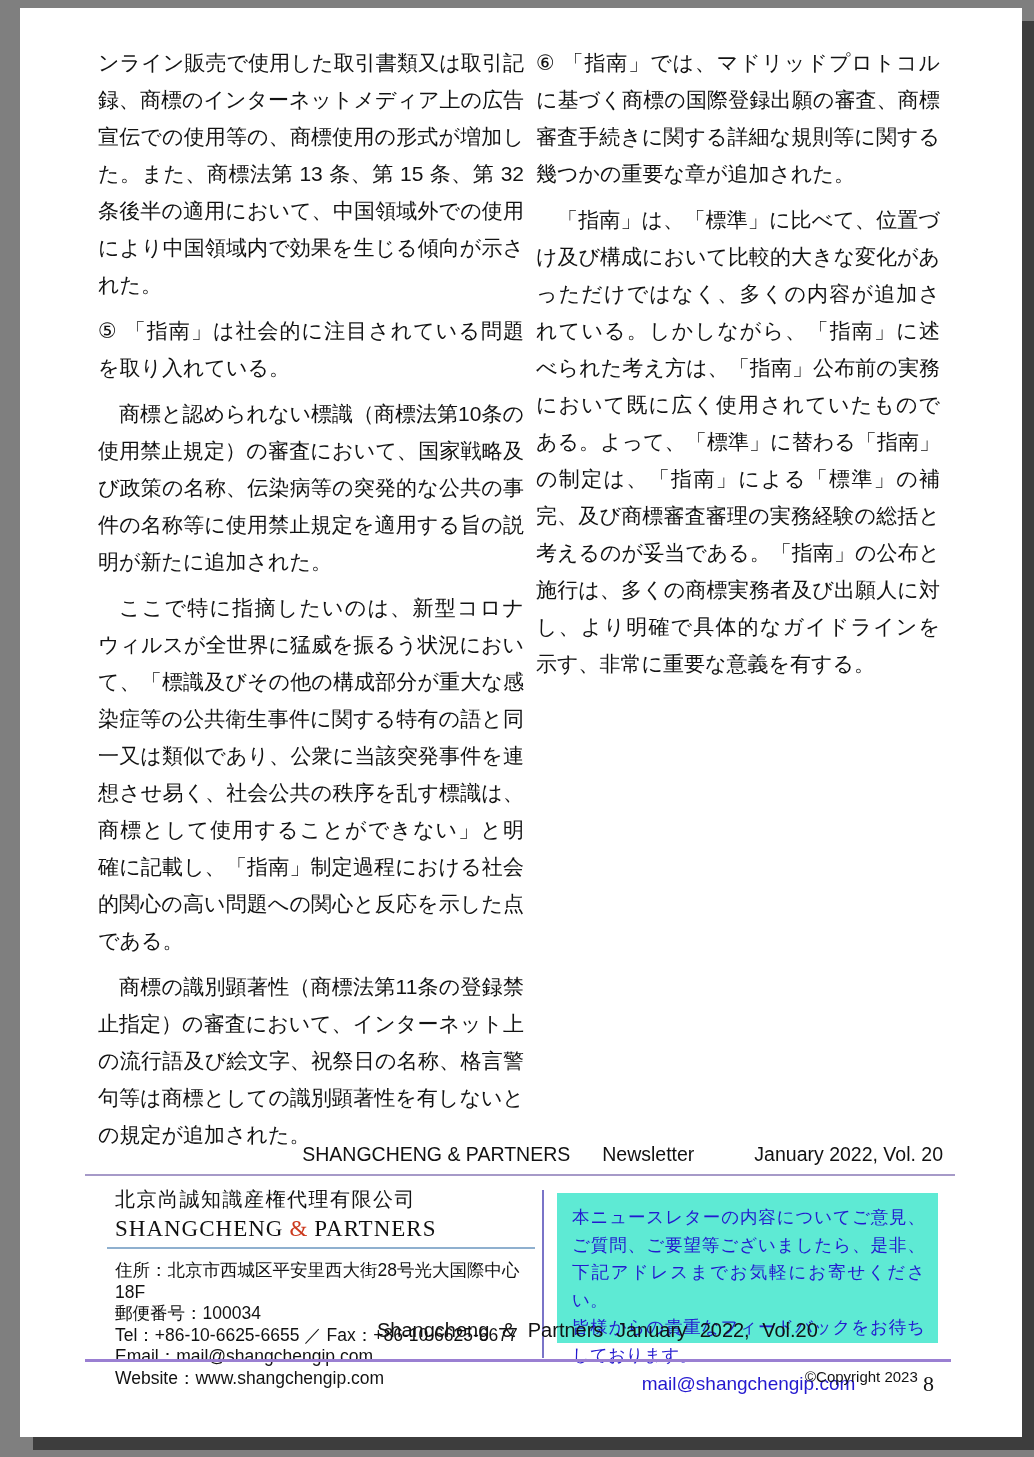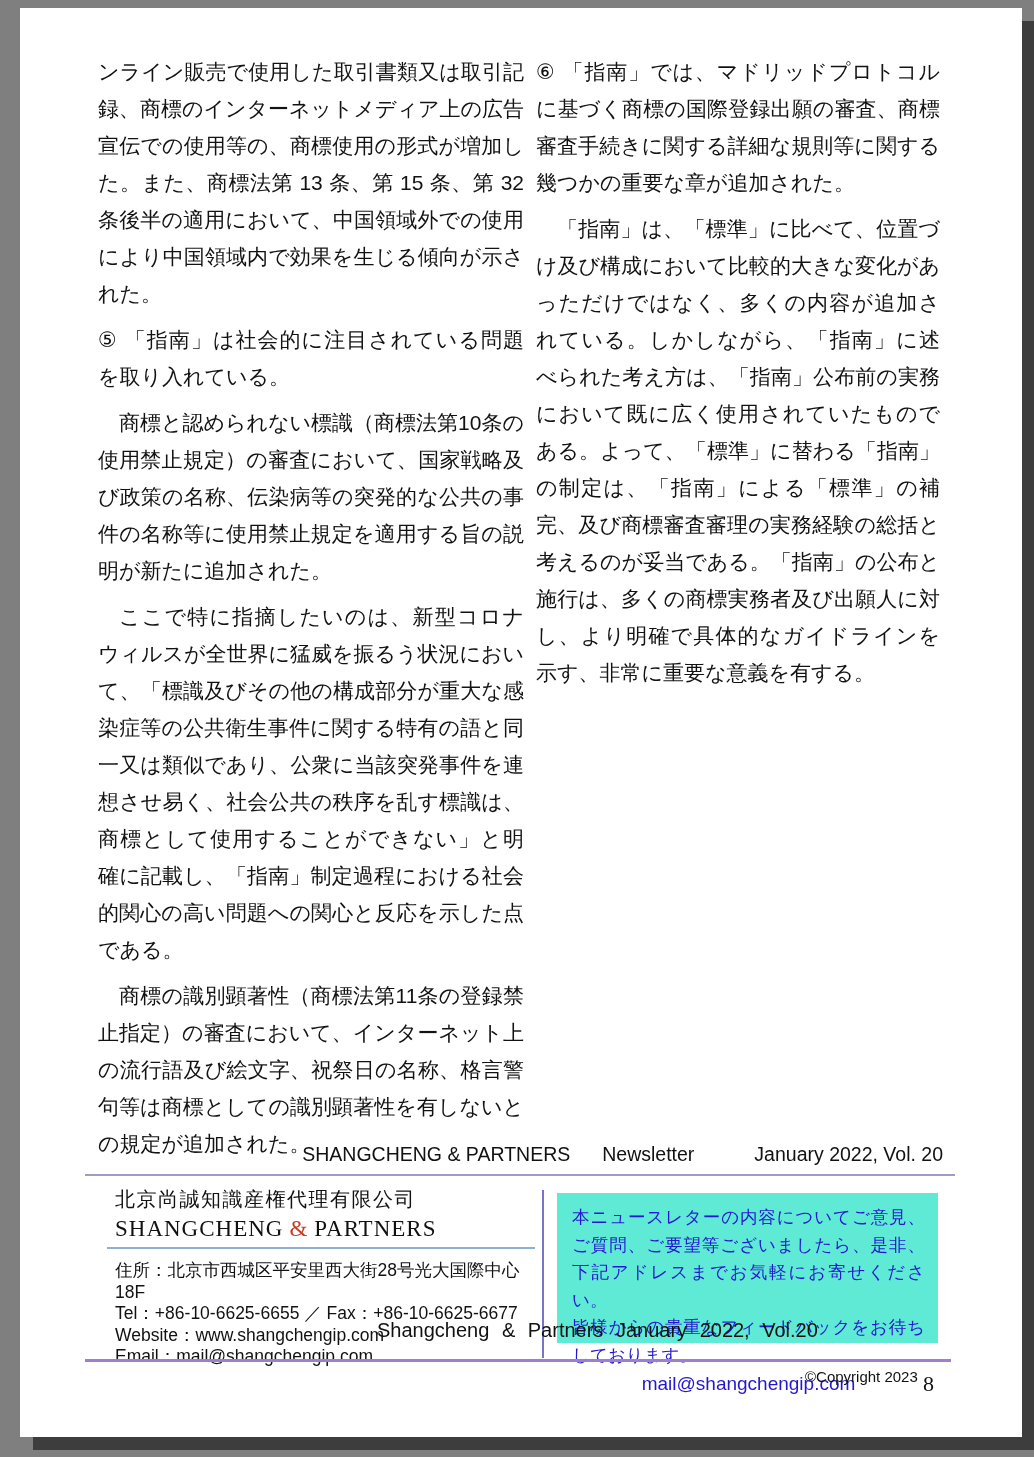--- a/index.html
+++ b/index.html
@@ -11,21 +11,21 @@
     overflow:hidden;
   }
   .page {
     position:absolute; left:20px; top:8px;
     width:1002px; height:1429px;
     background:#ffffff;
     box-shadow:13px 13px 0 #3d3d3d;
   }
   
   .col {
-    position:absolute; top:45px;
+    position:absolute; top:36px;
     font-size:21px; line-height:37px;
     color:#121212;
     text-align:justify;
   }
   .col-left  { left:78px;  width:426px; }
   .col-right { left:516px; width:404px; }
   .col p { margin:0 0 9px 0; }
   .col p.indent { text-indent:21px; }
 
   
@@ -112,23 +112,24 @@
     <span class="nl-issue">January 2022, Vol. 20</span>
   </div>
 
   <div class="rule-top"></div>
 
   <div class="co-block">
     <div class="co-jp">北京尚誠知識産権代理有限公司</div>
     <div class="co-en"><span>SHANGCHENG</span><span class="amp">&amp;</span><span>PARTNERS</span></div>
     <div class="co-rule"></div>
     <div class="co-line">住所：北京市西城区平安里西大街28号光大国際中心18F</div>
+    <div class="co-line">郵便番号：100034</div>
     <div class="co-line">Tel：+86-10-6625-6655 ／ Fax：+86-10-6625-6677</div>
+    <div class="co-line">Email：mail@shangchengip.com</div>
     <div class="co-line">Website：www.shangchengip.com</div>
-    <div class="co-line">Email：mail@shangchengip.com</div>
   </div>
 
   <div class="v-rule"></div>
 
   <div class="fb">
     <span>本ニュースレターの内容についてご意見、ご質問、ご要望等ございましたら、是非、下記アドレスまでお気軽にお寄せください。</span><br>
     <span>皆様からの貴重なフィードバックをお待ちしております。</span>
     <div class="fb-mail">mail@shangchengip.com</div>
   </div>
 

